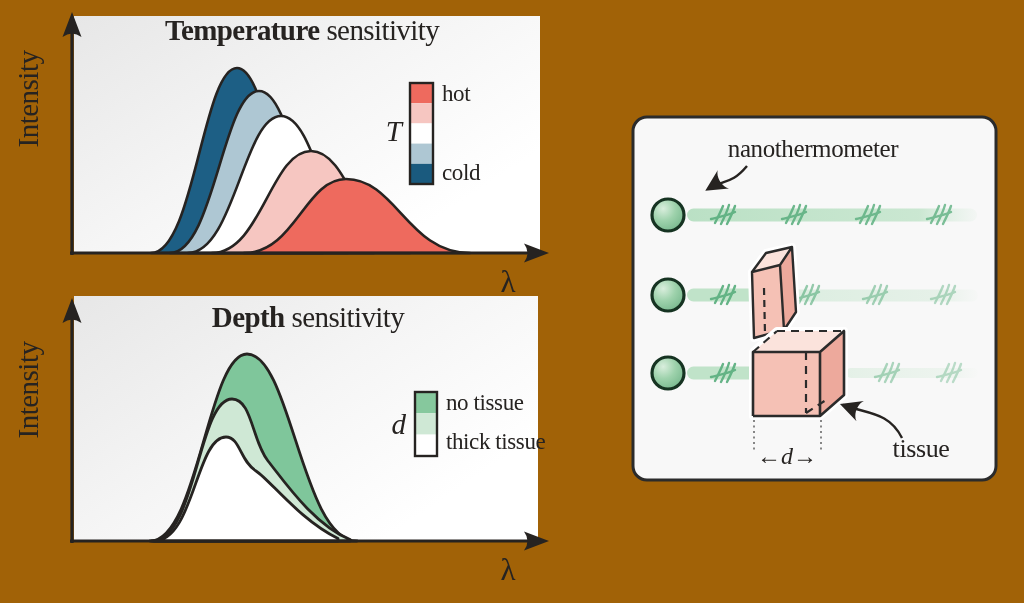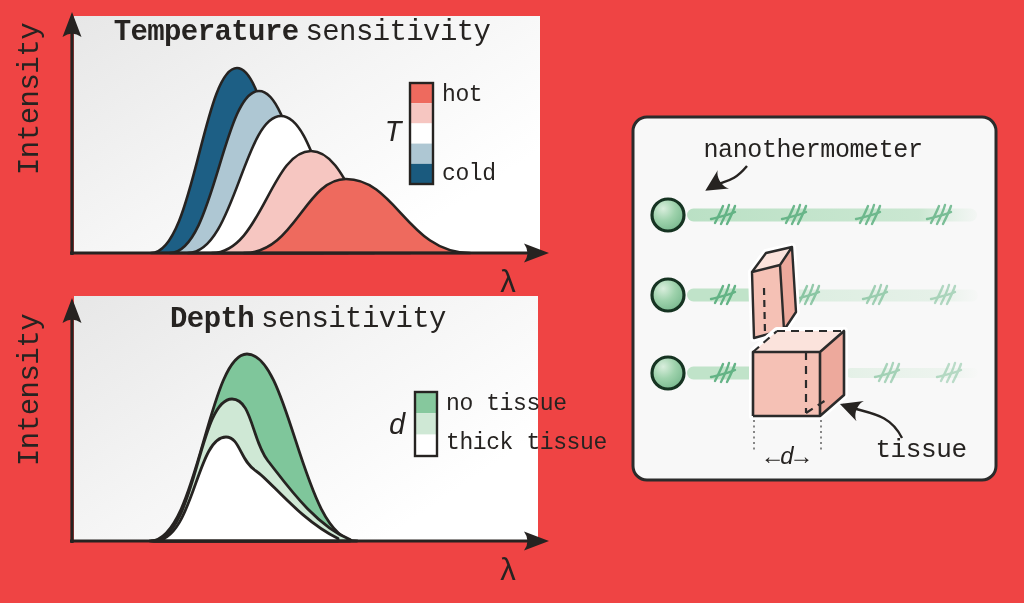--- a/index.html
+++ b/index.html
@@ -1,17 +1,17 @@
 <!DOCTYPE html>
 <html><head>
 <meta charset="utf-8">
 <style>
   html,body{margin:0;padding:0;background:#ffffff;}
-  .stage{position:relative;width:1024px;height:603px;background:#ef4444;overflow:hidden;
-         font-family:Liberation Mono, monospace;}
+  .stage{position:relative;width:1024px;height:603px;background:#a16207;overflow:hidden;
+         font-family:Liberation Serif, serif;}
   svg text{fill:#262321;}
   .ttl{font-size:29px;letter-spacing:-0.6px;}
   .b{font-weight:700;}
   .axlab{font-size:29px;letter-spacing:-0.5px;}
   .lam{font-size:31px;}
   .leglab{font-size:23px;letter-spacing:-0.4px;}
   .legsym{font-size:29px;font-style:italic;}
   .panlab{font-size:25px;letter-spacing:-0.4px;}
   .dimlab{font-size:24px;}
   .it{font-style:italic;}

